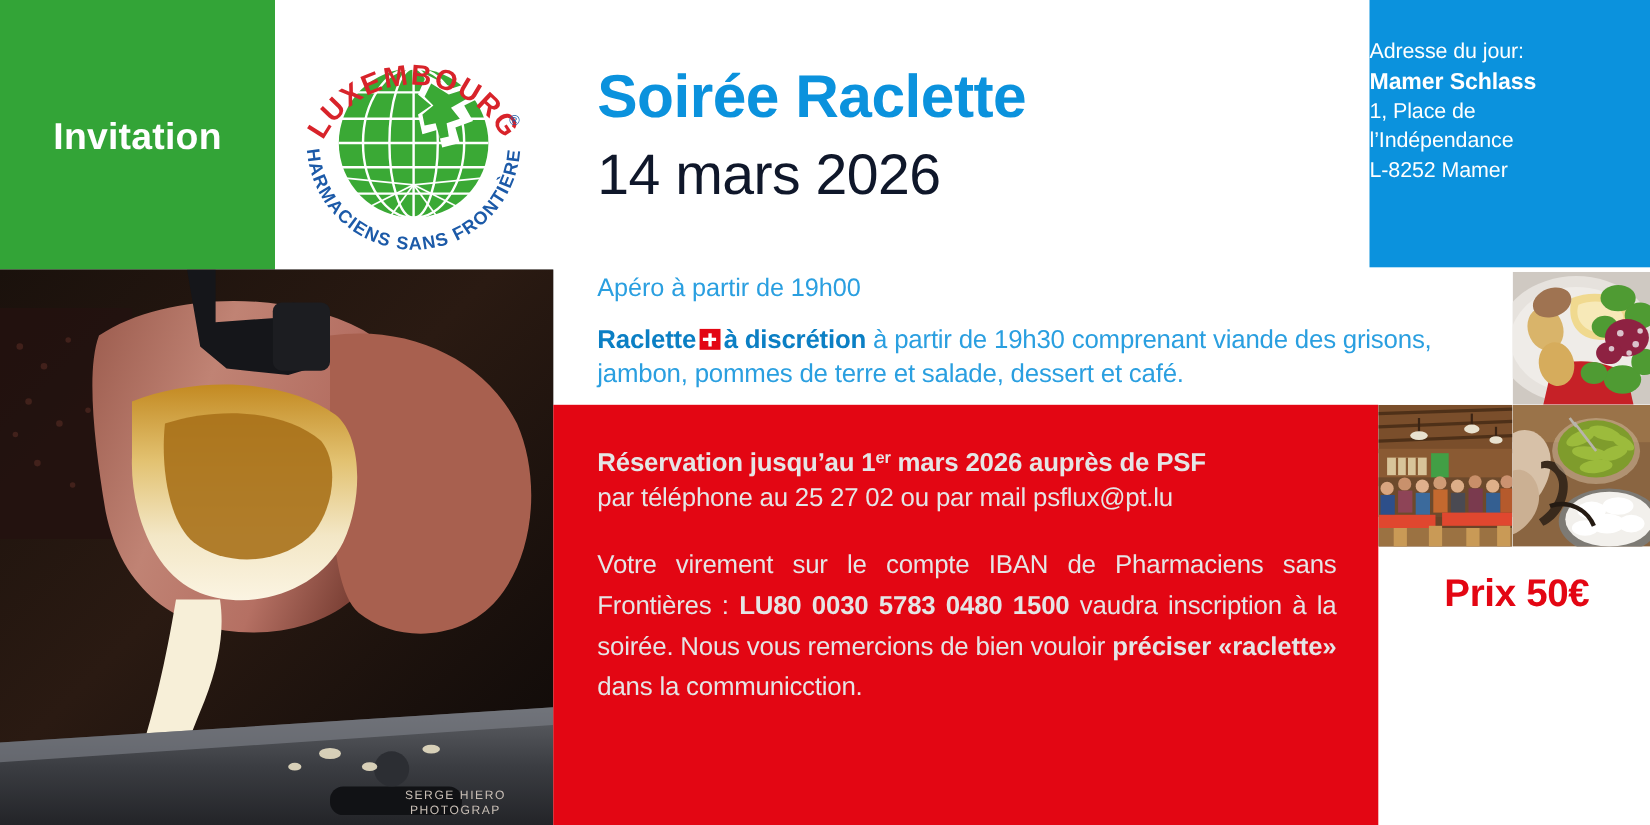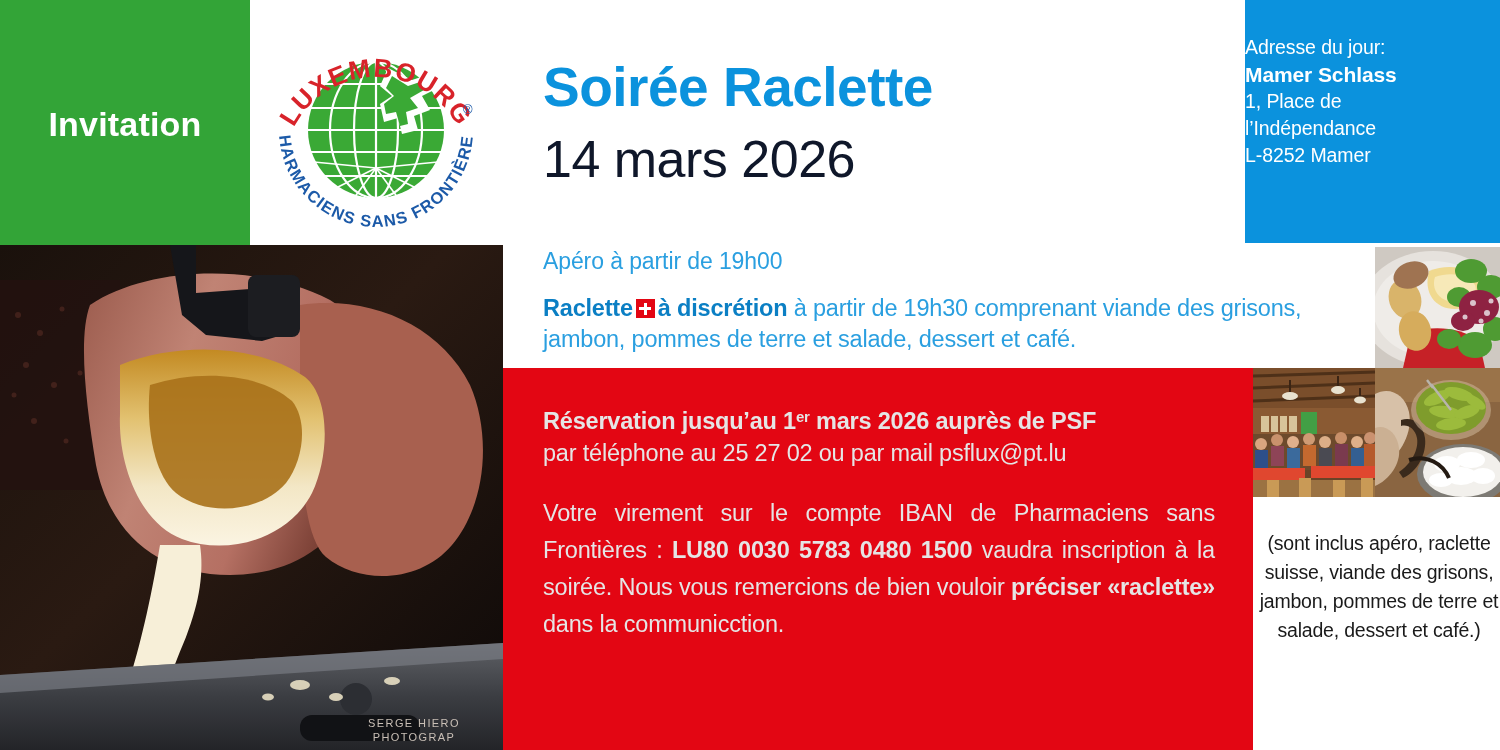--- a/index.html
+++ b/index.html
@@ -541,16 +541,16 @@
         <ellipse cx="86" cy="108" rx="16" ry="9"></ellipse>
         <ellipse cx="108" cy="108" rx="12" ry="8"></ellipse>
         <ellipse cx="66" cy="112" rx="12" ry="7"></ellipse>
       </g>
 
       <path d="M 34,92 C 52,86 68,96 74,110" stroke="#241a12" stroke-width="4" fill="none"></path>
     </svg>
   </div>
 
   <div class="price-block">
-    <div class="price-note">(sont inclus apéro, raclette suisse, viande des grisons, jambon, pommes de terre et salade, dessert et café.)</div>
+    <div class="price-title">Prix 50€</div>
   </div>
 
 </div>
 
 </body></html>

